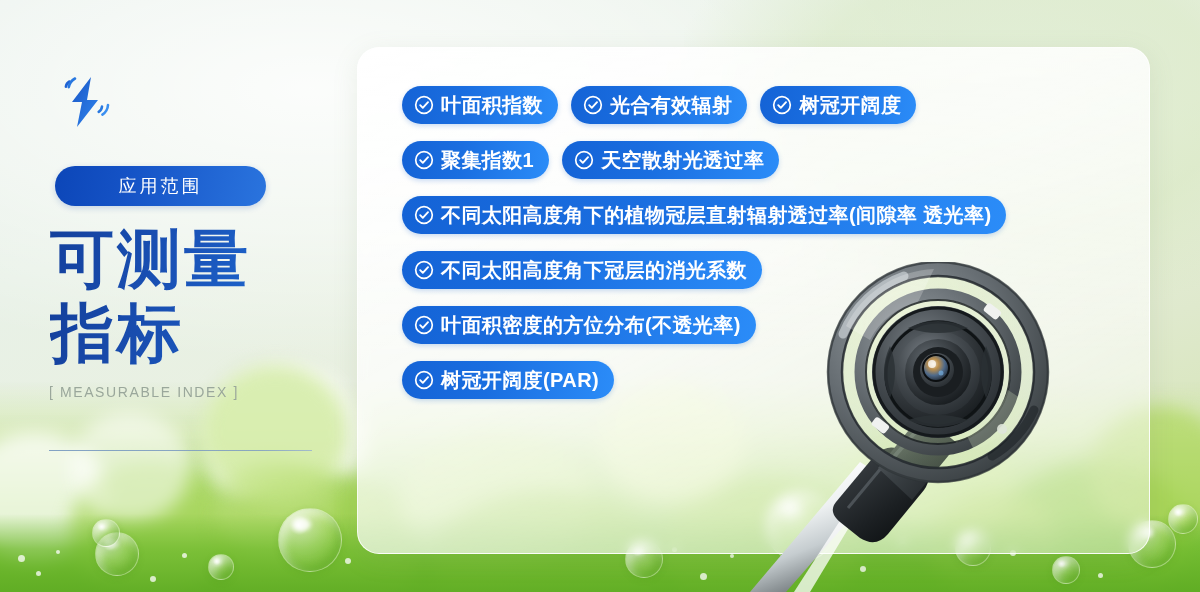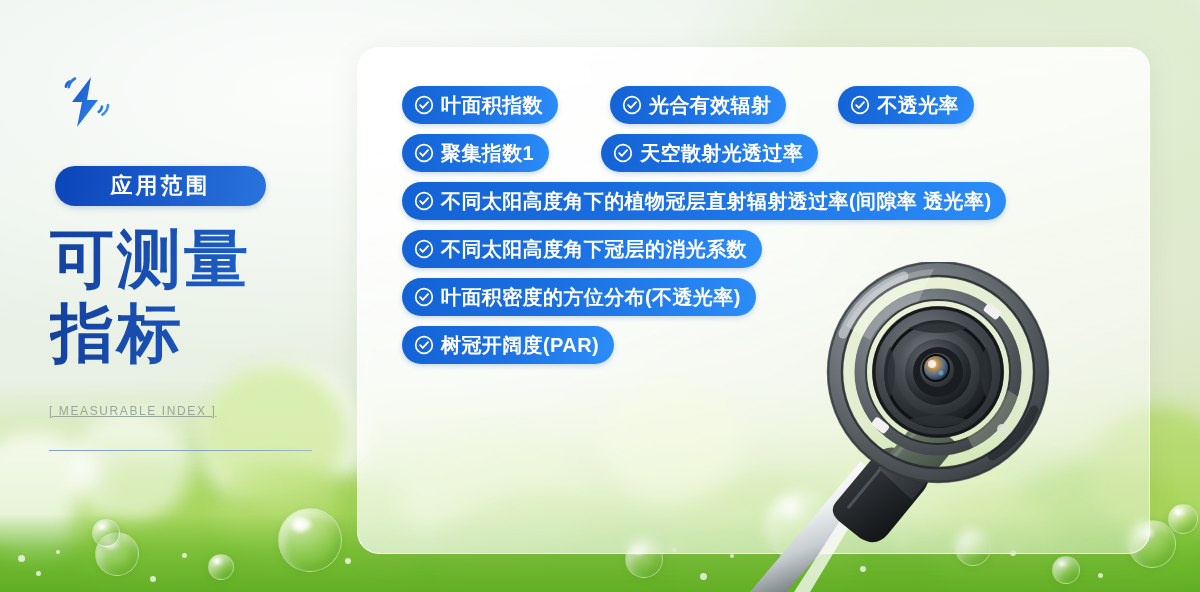--- a/index.html
+++ b/index.html
@@ -112,22 +112,22 @@
     height: 40px;
     border-radius: 20px;
     background: linear-gradient(100deg, #0c46b8 0%, #1553c6 35%, #2a74de 100%);
     display: flex;
     align-items: center;
     justify-content: center;
     box-shadow: 0 2px 6px rgba(20,70,170,0.2);
   }
   .badge-scope-text {
     color: #ffffff;
-    font-size: 22px;
-    font-weight: bold;
+    font-size: 18px;
+    font-weight: normal;
     letter-spacing: 3px;
     line-height: 1;
   }
   .headline {
     position: absolute;
     left: 50px;
     top: 222px;
     width: 300px;
   }
   .headline-line {
@@ -138,26 +138,25 @@
     background: linear-gradient(105deg, #14409c 0%, #1a53b8 45%, #1f74de 100%);
     -webkit-background-clip: text;
     background-clip: text;
     color: transparent;
     -webkit-text-fill-color: transparent;
     white-space: nowrap;
   }
   .subtitle-en {
     position: absolute;
     left: 49px;
-    top: 404px;
-    font-size: 12px;
+    top: 384px;
+    font-size: 14px;
     letter-spacing: 1.6px;
     color: #9aa79b;
     white-space: nowrap;
-    text-decoration: underline;
   }
   .divider {
     position: absolute;
     left: 49px;
     top: 450px;
     width: 263px;
     height: 1px;
     background: linear-gradient(to right, #6f93bd 0%, #7d9cc2 80%, #9ab3d0 100%);
     opacity: 0.85;
   }
@@ -187,22 +186,21 @@
   
   .pill-wrap {
     position: absolute;
     left: 44px;
     top: 38px;
     width: 700px;
   }
   .pill-row {
     display: flex;
     align-items: center;
-    margin-bottom: 10px;
-    gap: 39px;
+    margin-bottom: 17px;
   }
   .pill {
     display: inline-flex;
     align-items: center;
     height: 38px;
     padding: 0 15px 0 12px;
     border-radius: 19px;
     background: linear-gradient(95deg, #1463d6 0%, #1a6ee0 40%, #2b8cf8 100%);
     color: #ffffff;
     font-size: 20px;
@@ -335,21 +333,21 @@
               <circle cx="10" cy="10" r="8.3" fill="none" stroke="#ffffff" stroke-width="1.7"></circle>
               <path d="M6.2 10.2 L8.8 12.8 L14 7.2" fill="none" stroke="#ffffff" stroke-width="1.9" stroke-linecap="round" stroke-linejoin="round"></path>
             </svg>
           <span class="pill-label">光合有效辐射</span>
         </div>
         <div class="pill">
           <svg class="pill-check" viewBox="0 0 20 20">
               <circle cx="10" cy="10" r="8.3" fill="none" stroke="#ffffff" stroke-width="1.7"></circle>
               <path d="M6.2 10.2 L8.8 12.8 L14 7.2" fill="none" stroke="#ffffff" stroke-width="1.9" stroke-linecap="round" stroke-linejoin="round"></path>
             </svg>
-          <span class="pill-label">不透光率</span>
+          <span class="pill-label">树冠开阔度</span>
         </div>
       </div>
 
       <div class="pill-row">
         <div class="pill">
           <svg class="pill-check" viewBox="0 0 20 20">
               <circle cx="10" cy="10" r="8.3" fill="none" stroke="#ffffff" stroke-width="1.7"></circle>
               <path d="M6.2 10.2 L8.8 12.8 L14 7.2" fill="none" stroke="#ffffff" stroke-width="1.9" stroke-linecap="round" stroke-linejoin="round"></path>
             </svg>
           <span class="pill-label">聚集指数1</span>

